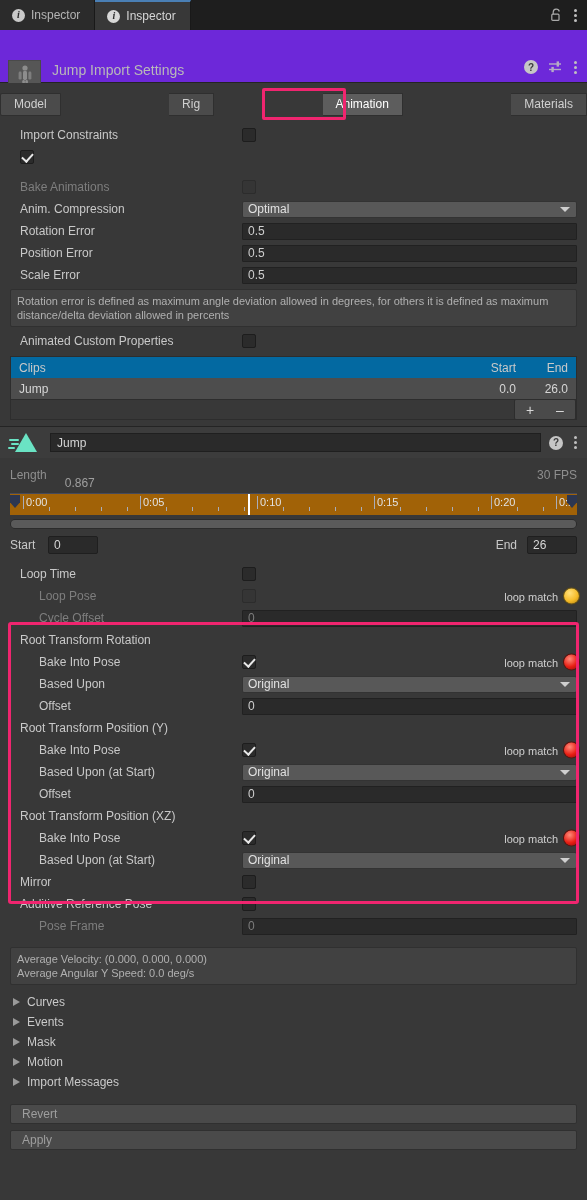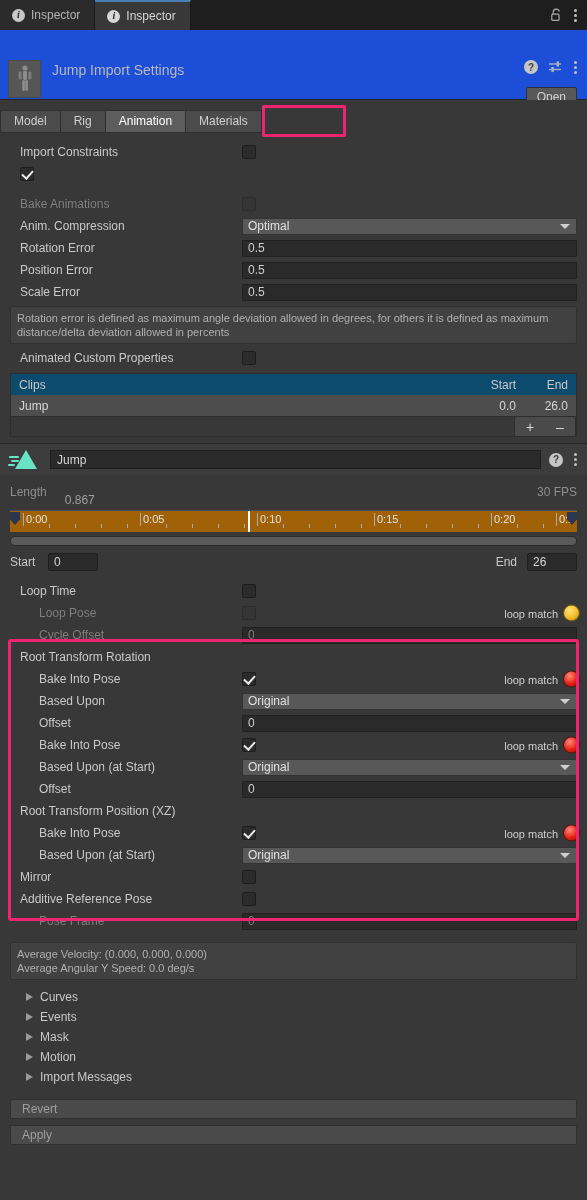--- a/index.html
+++ b/index.html
@@ -42,25 +42,25 @@
   .tabstrip-right {
     margin-left: auto; display: flex; align-items: center;
     gap: 10px; padding-right: 10px;
   }
   .icon-btn { cursor: default; opacity: .85; display:flex; align-items:center; }
   .kebab { width:4px; display:flex; flex-direction:column; gap:2px; align-items:center; }
   .kebab i { width:3px; height:3px; background:#c0c0c0; border-radius:50%; display:block; }
 
   
   .objheader {
-    background: #1d4ed8;
+    background: #6d28d9;
     border-bottom: 1px solid #242424;
     padding: 12px 10px 8px 10px;
     position: relative;
-    height: 70px;
+    height: 53px;
   }
   .objheader .thumb {
     position: absolute; left: 8px; top: 30px;
     width: 33px; height: 38px;
     background: #565656;
     border: 1px solid #4a4a4a;
     display:flex; align-items:center; justify-content:center;
   }
   .objtitle {
     position: absolute; left: 52px; top: 32px;
@@ -82,21 +82,21 @@
     background: #585858; border: 1px solid #303030;
     color: #d2d2d2; font-size: 12px;
     padding: 2px 10px; border-radius: 2px;
   }
 
   
   .panel { position: relative; }
 
   
   .modetabs {
-    display: flex; justify-content: flex-start;
+    display: flex; justify-content: space-between;
     padding: 10px 0 8px 0;
     background: #383838;
     position: relative;
   }
   .modetab {
     background: #4b4b4b; border: 1px solid #2f2f2f;
     border-left-width: 0;
     color: #d0d0d0; font-size: 12px;
     padding: 3px 13px 4px 13px;
   }
@@ -162,21 +162,21 @@
     margin: 3px 10px 3px 10px;
     background: #414141; border: 1px solid #303030;
     color: #b0b0b0; font-size: 11px;
     padding: 4px 6px; line-height: 14px;
     border-radius: 2px;
   }
 
   
   .clipbox { margin: 4px 10px 0 10px; }
   .cliphead {
-    background: #0c4a6e; border: 1px solid #2d2d2d;
+    background: #0369a1; border: 1px solid #2d2d2d;
     border-bottom: none;
     display: flex; align-items: center;
     height: 22px; padding: 0 8px; font-size: 12px; color: #c9c9c9;
   }
   .cliphead .sp { flex: 1; }
   .cliphead .cstart { width: 56px; text-align: right; }
   .cliphead .cend { width: 52px; text-align: right; }
   .cliprow {
     background: #4d4d4d; border: 1px solid #2d2d2d; border-top: none;
     display: flex; align-items: center;
@@ -297,21 +297,21 @@
   .hl-root {
     position: absolute;
     border: 3px solid #f0256f;
     border-radius: 3px;
     pointer-events: none;
   }
 
   
   .foldout {
     display: flex; align-items: center; gap: 7px;
-    height: 20px; padding-left: 26px;
+    height: 20px; padding-left: 13px;
     font-size: 12px; color: #c9c9c9;
   }
   .arrow-r {
     width: 0; height: 0;
     border-top: 4.5px solid transparent;
     border-bottom: 4.5px solid transparent;
     border-left: 7px solid #9a9a9a;
   }
 
   .footerbtns {
@@ -613,20 +613,23 @@
       </div>
     </div>
     <div class="row">
       <div class="lbl ind">Offset</div>
       <div class="ctrl" style="padding-right:10px">
         <div class="field">0</div>
       </div>
     </div>
 
     <div class="row">
+      <div class="section-title">Root Transform Position (Y)</div>
+    </div>
+    <div class="row">
       <div class="lbl ind">Bake Into Pose</div>
       <div class="ctrl">
           <span class="cb on"></span>
         </div>
       <div class="loopmatch">
         <span>loop match</span>
         <span class="dot red"></span>
       </div>
     </div>
     <div class="row">

